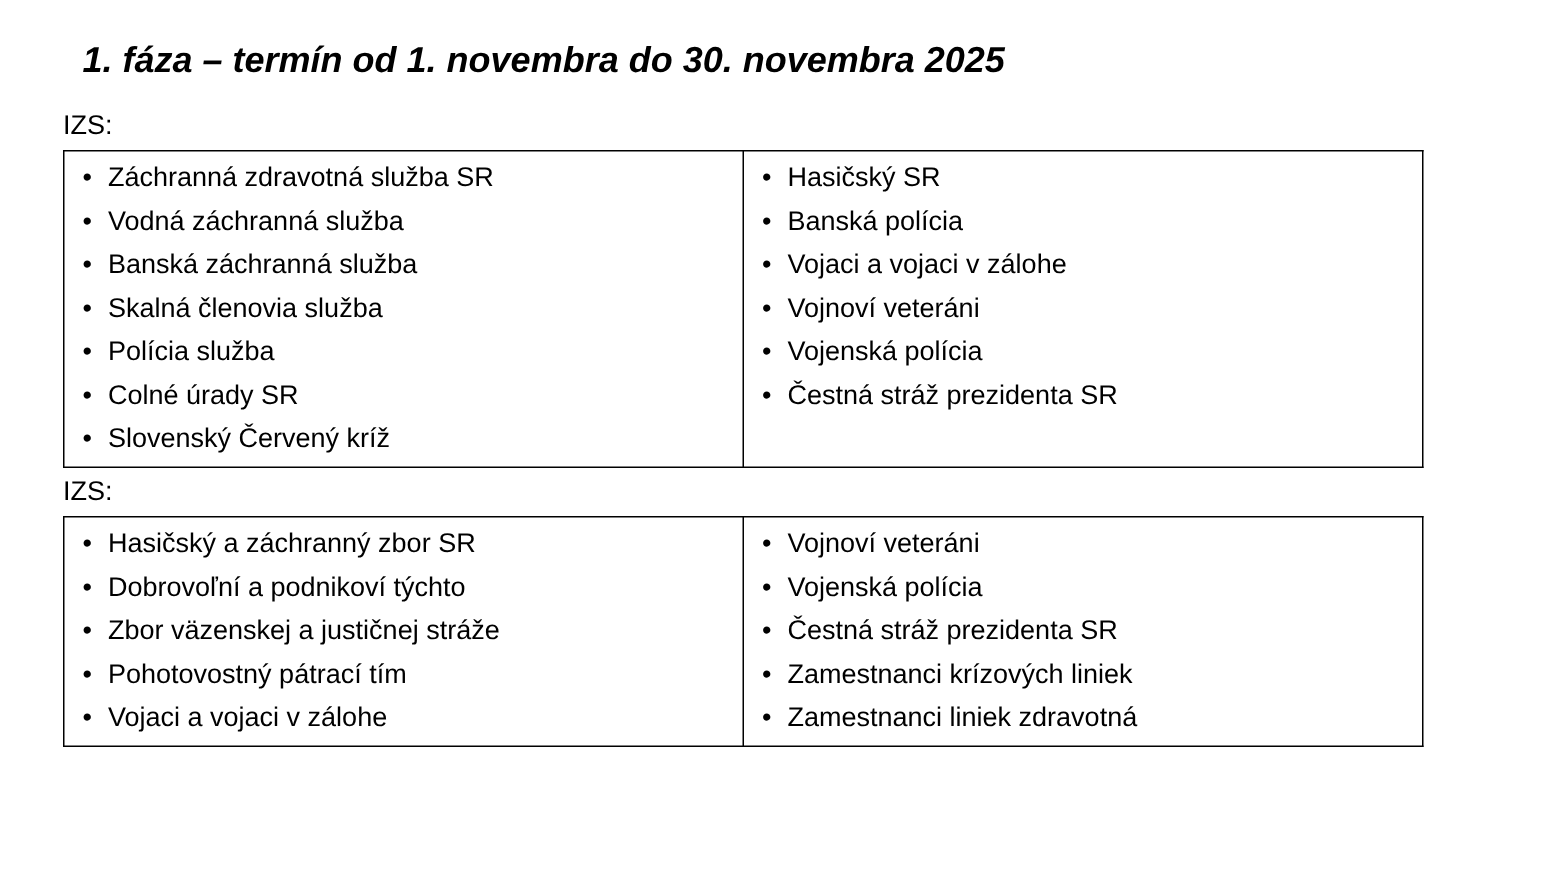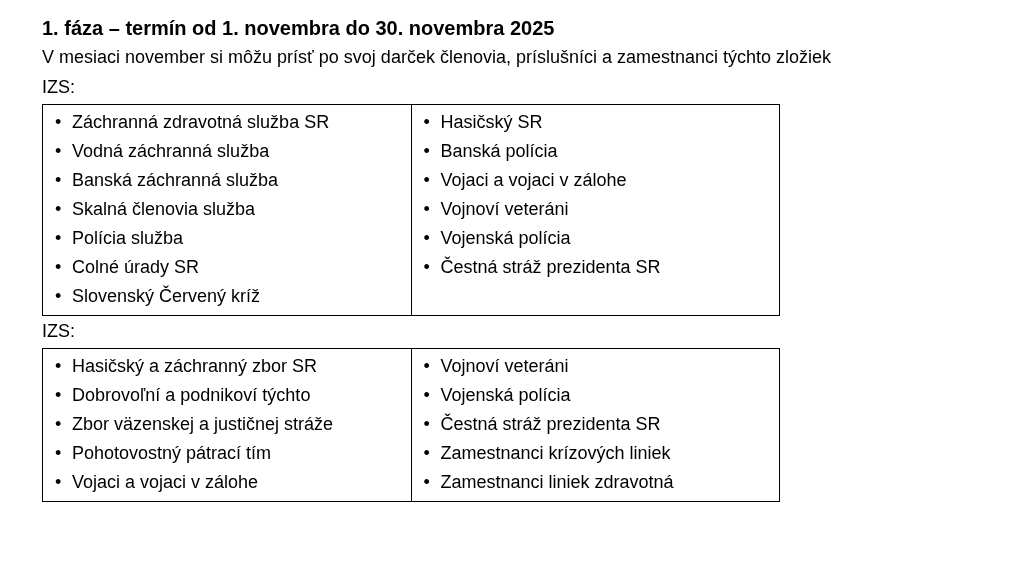--- a/index.html
+++ b/index.html
@@ -12,40 +12,41 @@
     height: 588px;
     overflow: hidden;
     font-family: "Liberation Sans", sans-serif;
     color: #000000;
   }
   .page {
     padding: 14px 38px 0 42px;
     box-sizing: border-box;
   }
   .phase-heading {
-    font-size: 20px;
+    font-size: 24px;
     font-weight: bold;
     line-height: 28px;
-    margin: 0;
+    margin: 13px;
+    font-style: italic;
   }
   .section-2 .phase-heading {
     margin-top: 22px;
   }
   .intro {
     margin: 0;
   }
   .intro-line {
     display: block;
     font-size: 18px;
     line-height: 30px;
   }
   table.phase-table {
     border-collapse: collapse;
     table-layout: fixed;
-    width: 738px;
+    width: 907px;
     margin-top: 2px;
   }
   table.phase-table td {
     border: 1.5px solid #000000;
     vertical-align: top;
     width: 50%;
     padding: 3px 8px 4px 12px;
     box-sizing: border-box;
   }
   ul.bullet-list {
@@ -65,21 +66,20 @@
   }
 </style>
 </head>
 <body>
 
 <div class="page">
 
   <section class="section-1">
     <h2 class="phase-heading">1. fáza – termín od 1. novembra do 30. novembra 2025</h2>
     <p class="intro">
-      <span class="intro-line">V mesiaci november si môžu prísť po svoj darček členovia, príslušníci a zamestnanci týchto zložiek</span>
       <span class="intro-line">IZS:</span>
     </p>
     <table class="phase-table">
       <tbody>
         <tr>
           <td>
             <ul class="bullet-list">
                 <li>Záchranná zdravotná služba SR</li>
                 <li>Vodná záchranná služba</li>
                 <li>Banská záchranná služba</li>

